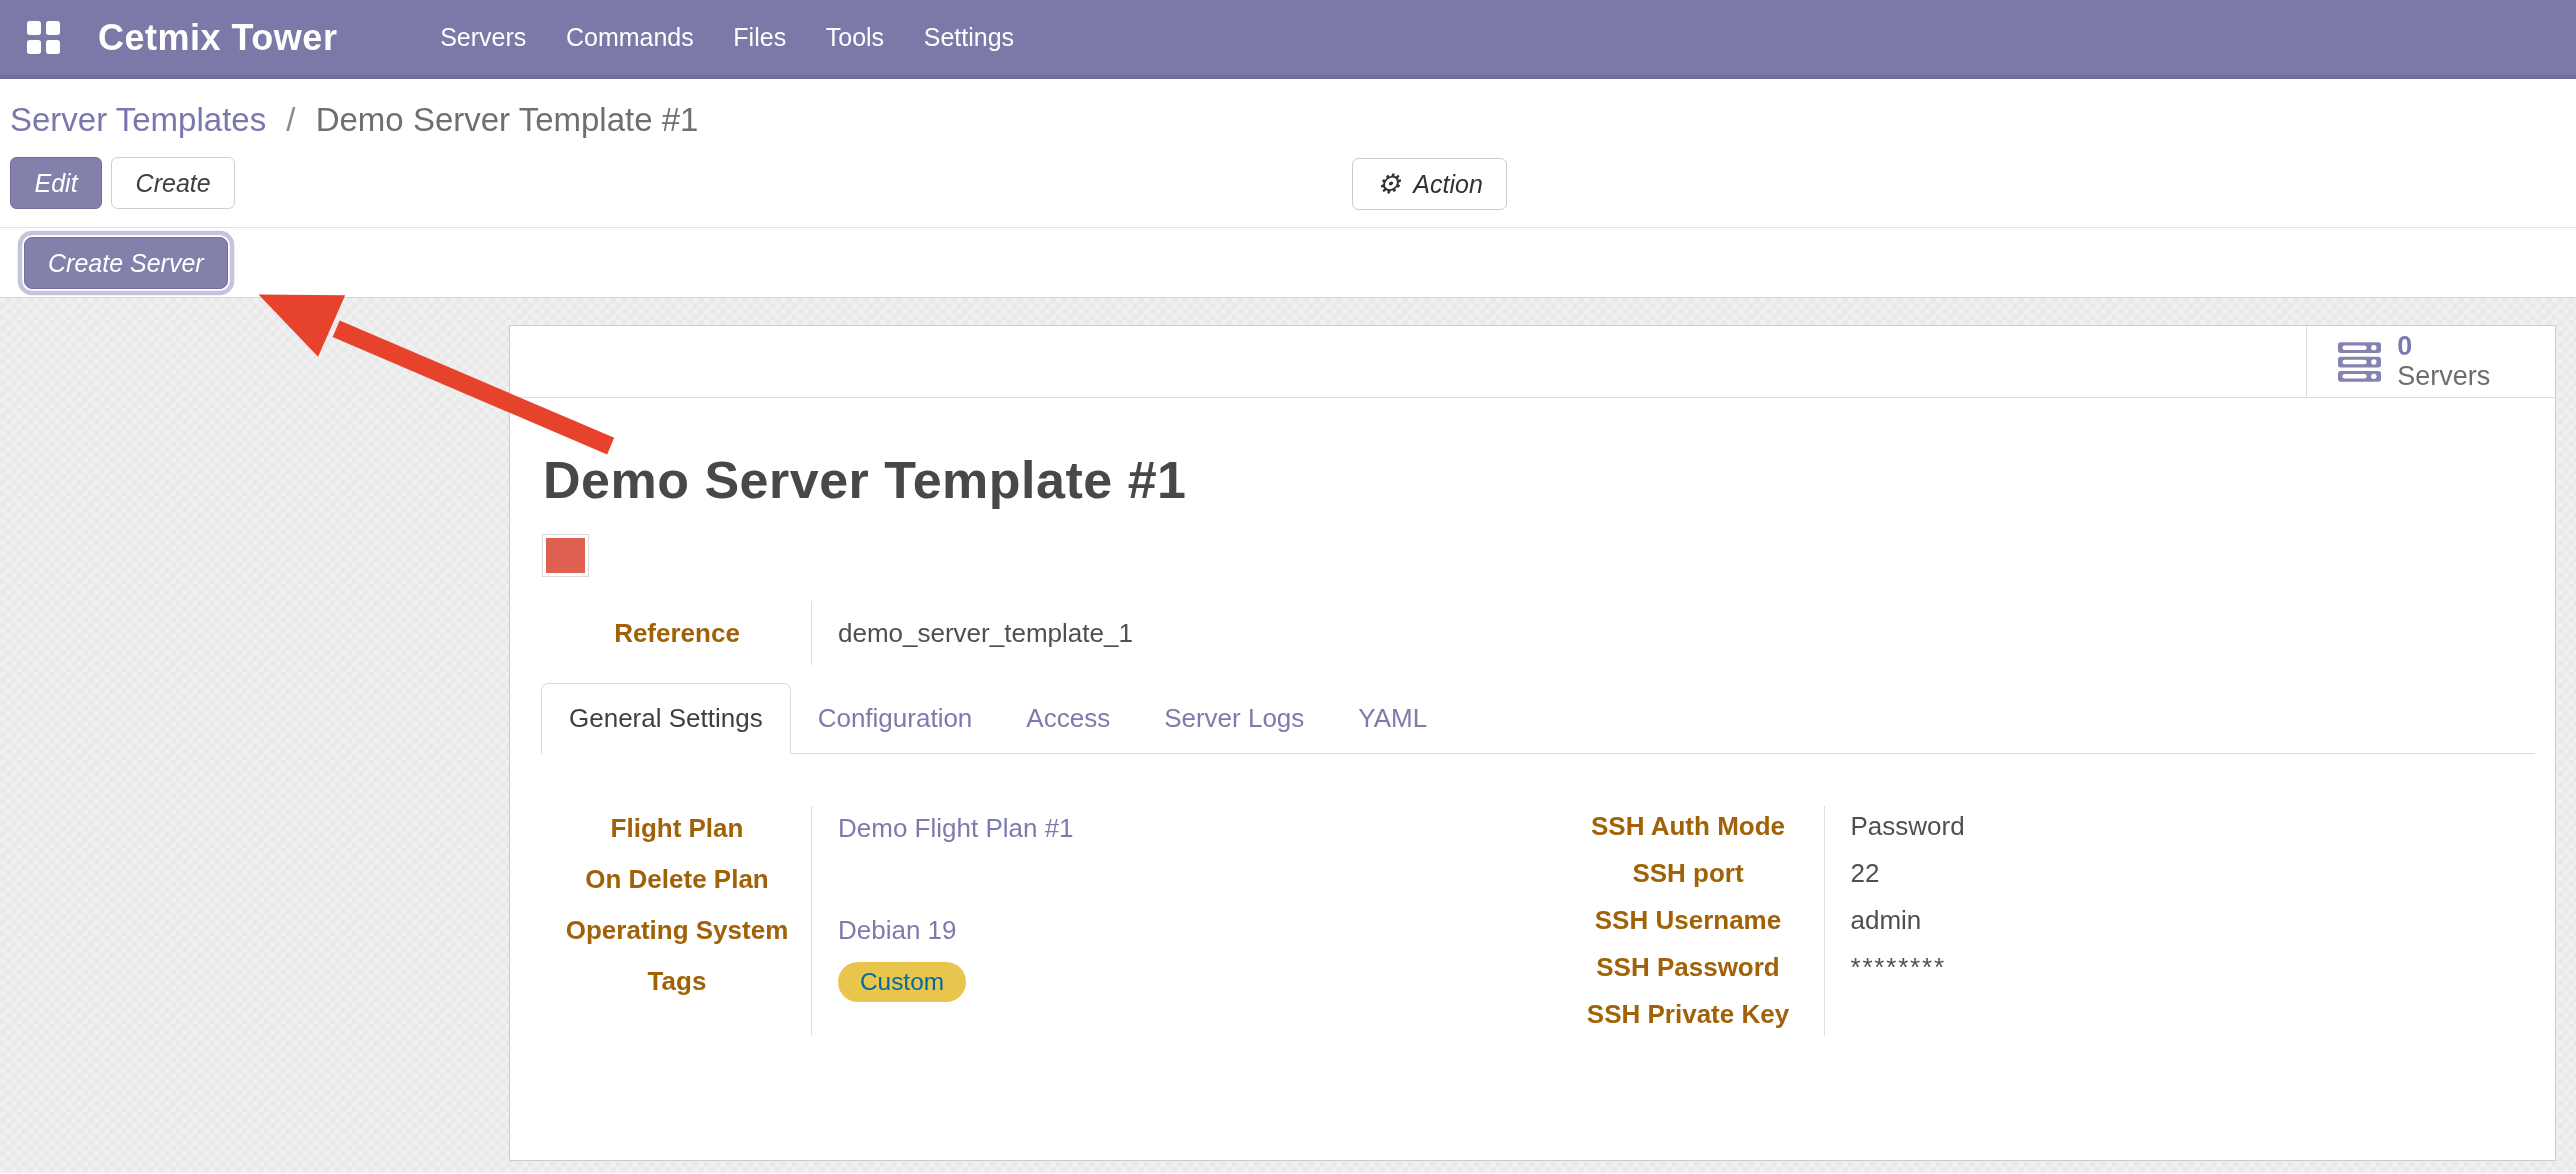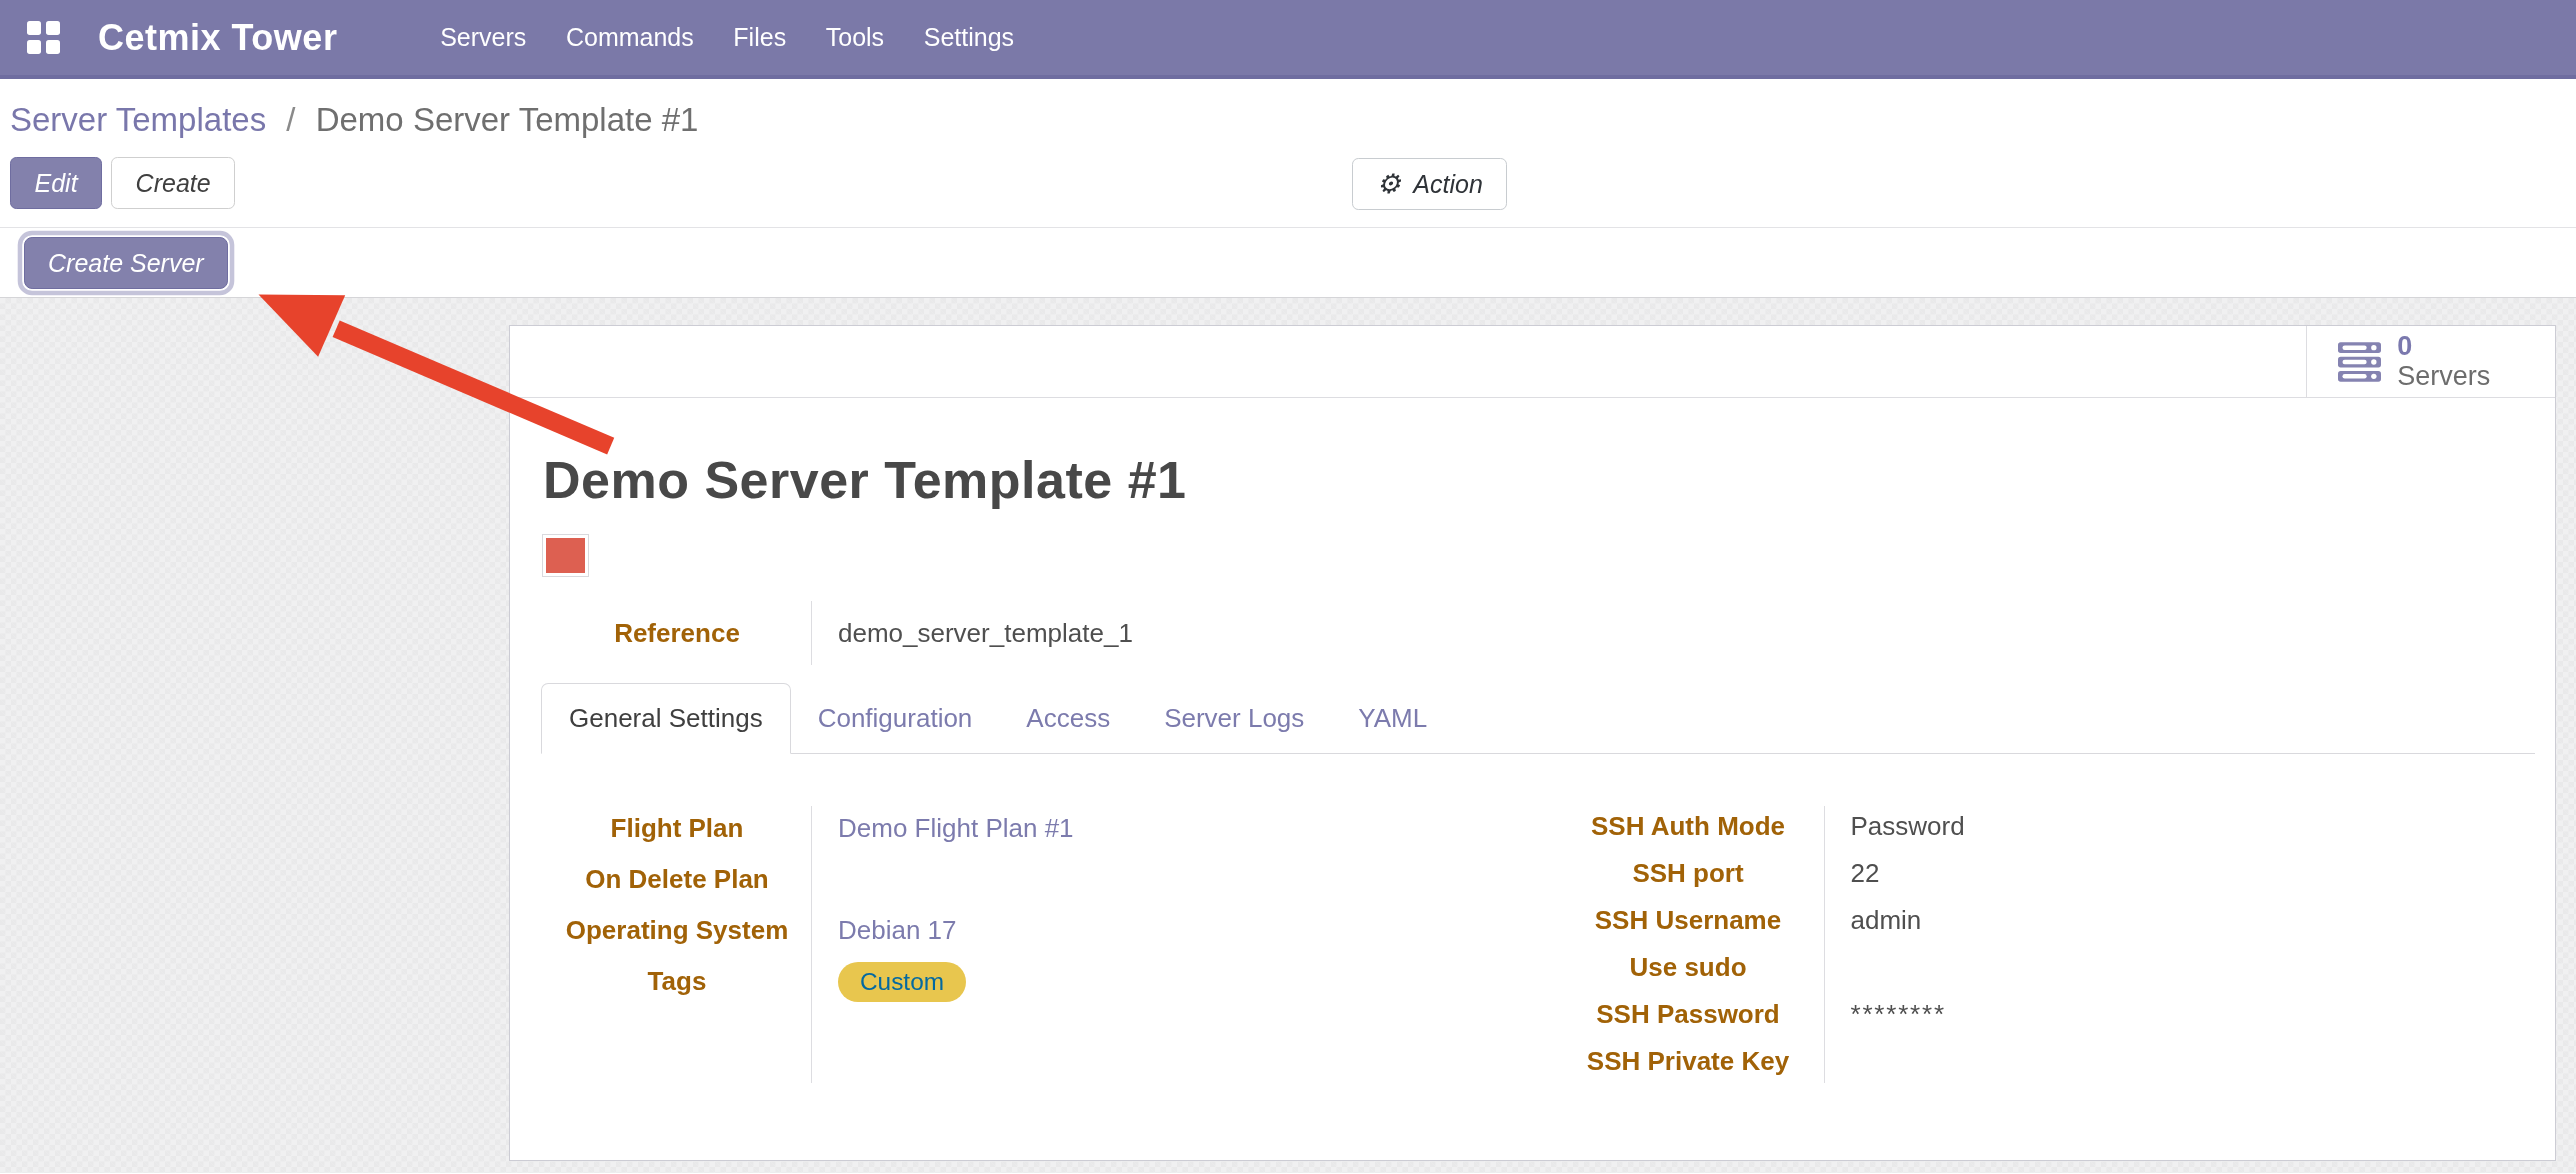--- a/index.html
+++ b/index.html
@@ -308,44 +308,40 @@
         <div class="row">
           <div class="lbl">Flight Plan</div>
           <div class="val"><a>Demo Flight Plan #1</a></div>
         </div>
         <div class="row">
           <div class="lbl">On Delete Plan</div>
           <div class="val"></div>
         </div>
         <div class="row">
           <div class="lbl">Operating System</div>
-          <div class="val"><a>Debian 17</a></div>
+          <div class="val"><a>Debian 19</a></div>
         </div>
         <div class="row">
           <div class="lbl">Tags</div>
           <div class="val"><span class="tag-pill">Custom</span></div>
         </div>
       </div>
 
       <div class="group fgroup right">
         <div class="row">
           <div class="lbl">SSH Auth Mode</div>
           <div class="val">Password</div>
         </div>
         <div class="row">
           <div class="lbl">SSH port</div>
           <div class="val">22</div>
         </div>
         <div class="row">
           <div class="lbl">SSH Username</div>
           <div class="val">admin</div>
-        </div>
-        <div class="row">
-          <div class="lbl">Use sudo</div>
-          <div class="val"></div>
         </div>
         <div class="row">
           <div class="lbl">SSH Password</div>
           <div class="val pw">********</div>
         </div>
         <div class="row">
           <div class="lbl">SSH Private Key</div>
           <div class="val"></div>
         </div>
       </div>

